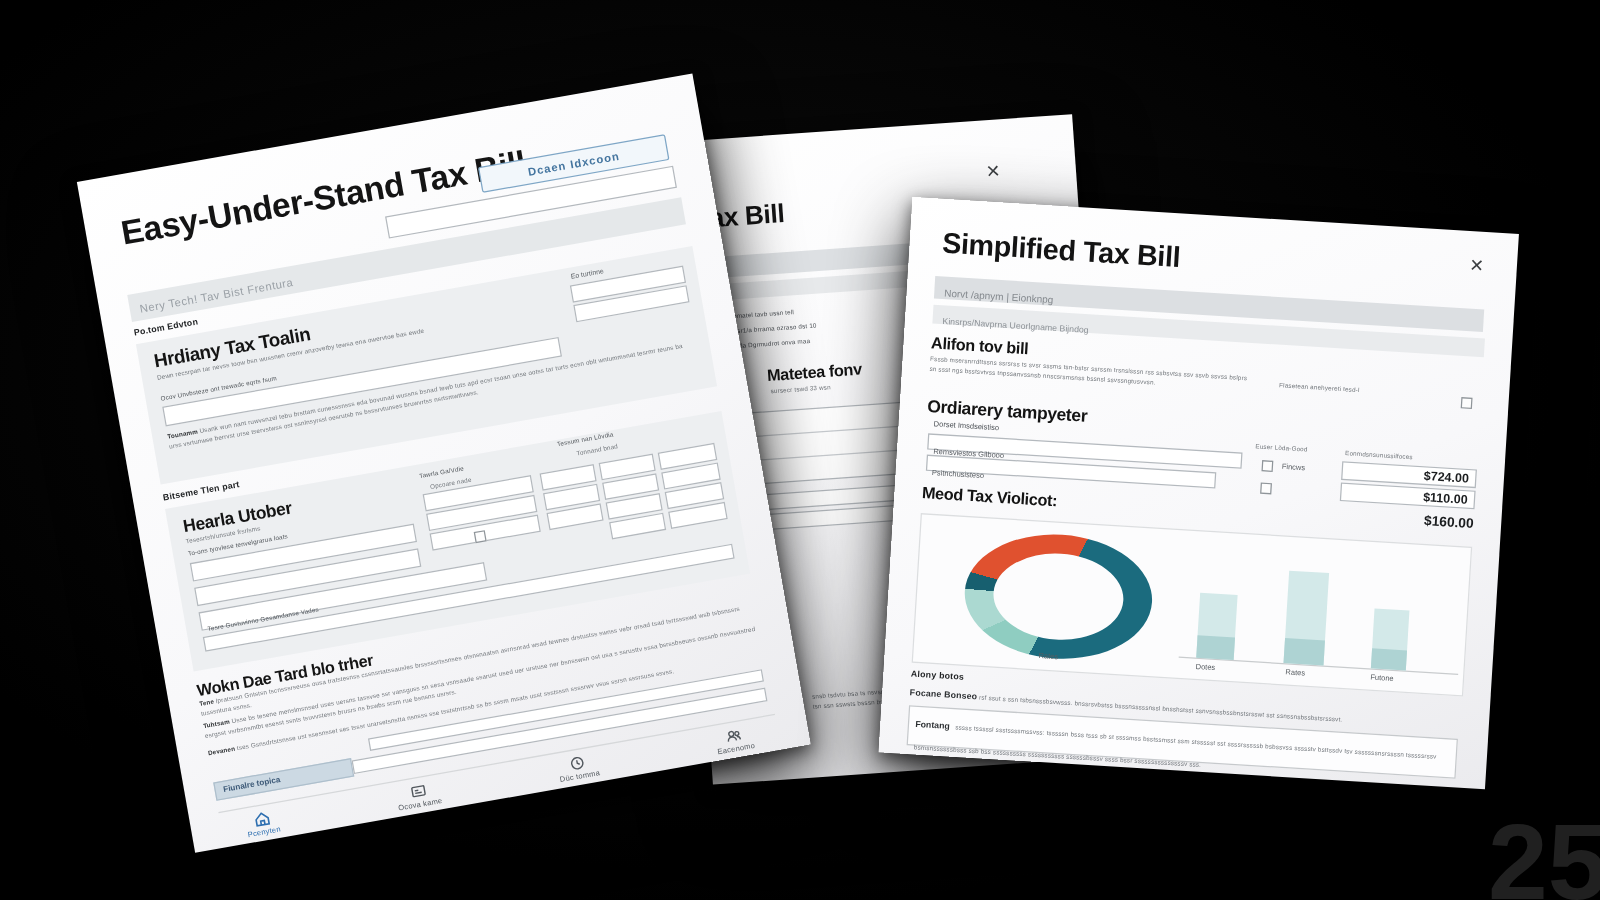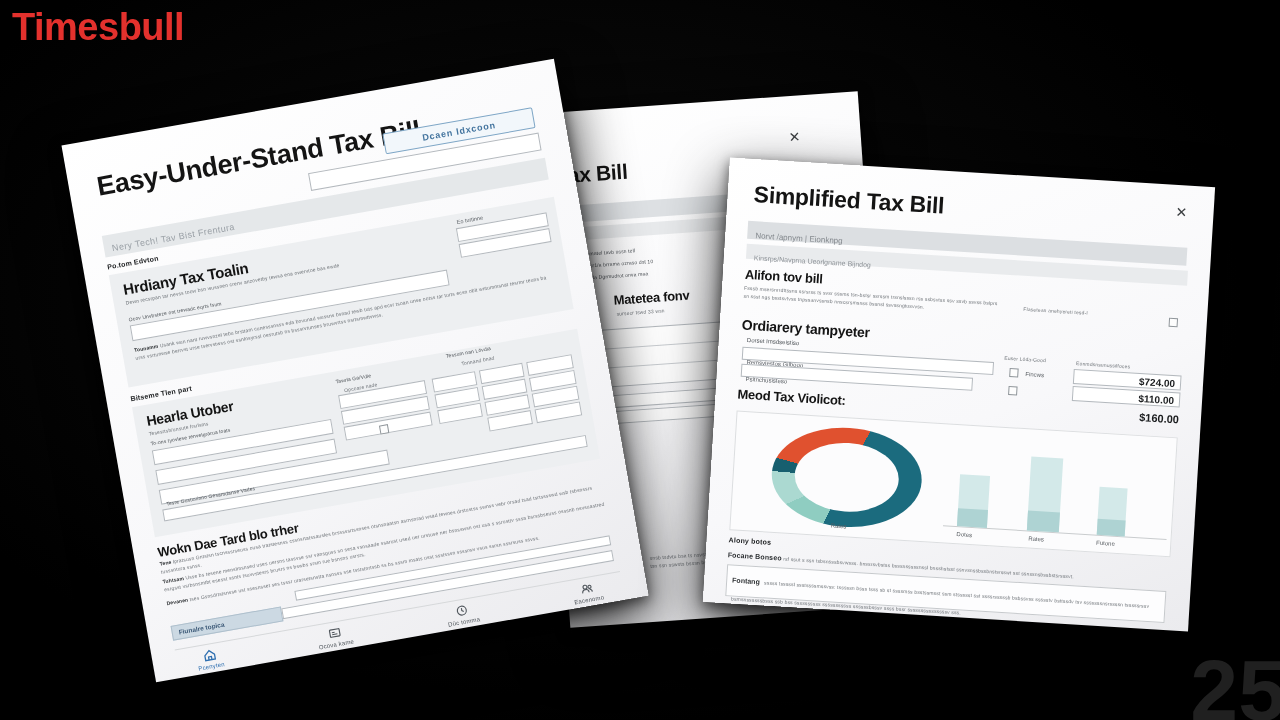--- a/index.html
+++ b/index.html
@@ -47,21 +47,20 @@
   .logo{position:absolute;left:12px;top:6px;font-size:38px;font-weight:bold;color:#e3312d;letter-spacing:-.5px;z-index:6;}
   .caption{position:absolute;right:20px;bottom:8px;font-size:40px;font-weight:bold;color:#f6e411;
            letter-spacing:-1px;z-index:6;white-space:nowrap;}
   .watermark{position:absolute;right:-6px;bottom:-20px;font-size:86px;font-weight:bold;color:#202020;z-index:5;}
 </style>
 </head>
 <body>
 
 <div class="stage">
 
-  <div class="logo">Timesbull</div>
   <div class="watermark">25</div>
 
   <div class="paper" style="left:552px;top:102px;width:324px;height:515px;transform:rotate(-4deg);z-index:1;">
     <span class="abs close-x" style="left:252px;top:34px;">✕</span>
     <div class="abs doc-title" style="left:18px;top:52px;font-size:21px;">Tax Bill</div>
     <div class="abs" style="left:14px;top:94px;width:296px;height:17px;background:#dde0e3;"></div>
     <div class="abs" style="left:14px;top:116px;width:296px;height:13px;background:#e7e9eb;"></div>
     <div class="abs t5d" style="left:22px;top:140px;width:210px;">tq ba/stcomatel tavb ussn tell</div>
     <div class="abs t5d" style="left:24px;top:152px;width:210px;">tb. bin tdsr1/a brrama ozraso dst 10</div>
     <div class="abs t5d" style="left:26px;top:164px;width:210px;">auzura tda Dgrmudrot onva maa</div>

